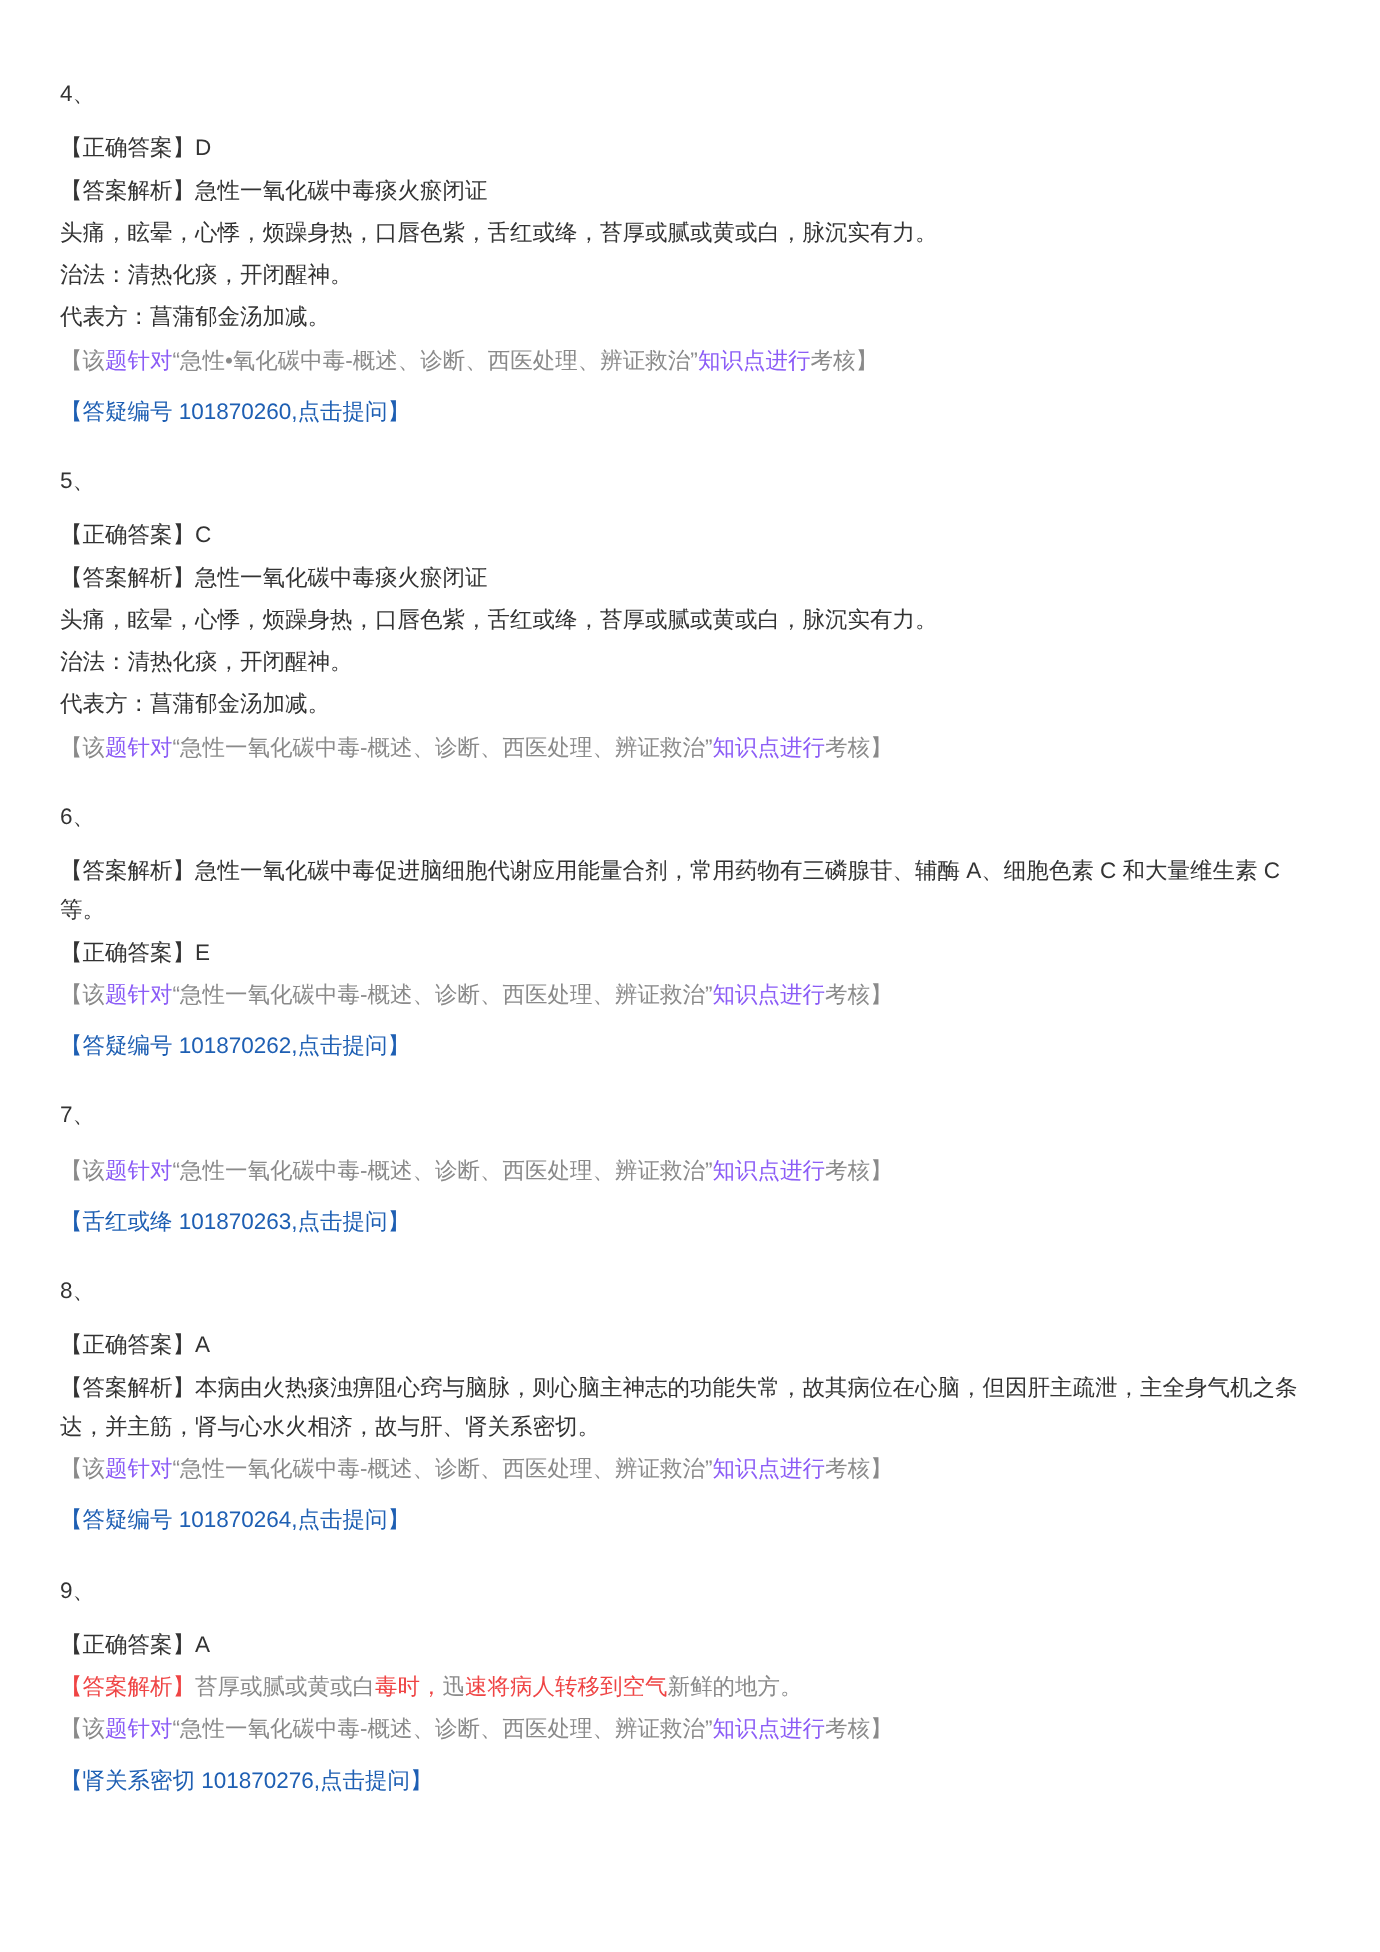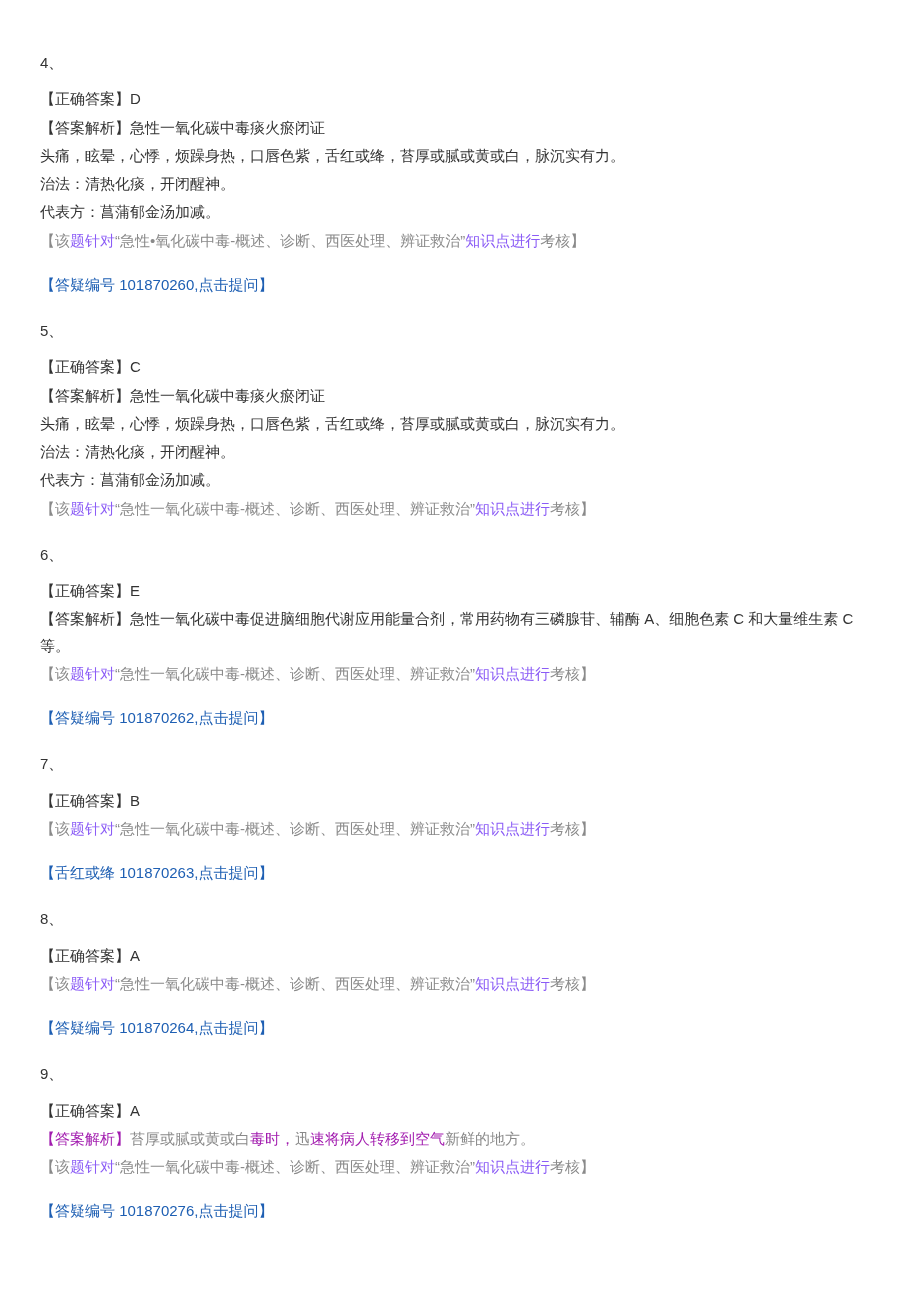--- a/index.html
+++ b/index.html
@@ -2,22 +2,22 @@
 <html><head>
 <meta charset="utf-8">
 <style>
   body{margin:0;background:#fff;font-family:SimSun,"宋体",Arial,sans-serif;font-size:15px;line-height:1.75;color:#333}
   .page{width:840px;margin:0 auto;padding:50px 40px}
   .qblock{margin-bottom:20px}
   .qnum{margin-bottom:10px}
   .line{margin:2px 0}
   .knowledge{color:#8a8a8a}
   .knowledge .blk{color:#8b5cf6}
-  .qalink{color:#1e5fb3;margin-top:18px}
-  .regular{color:#a21caf}
+  .qalink{color:#1e5fb3;margin-top:8px}
+  .regular{color:#ef4444}
 </style>
 </head>
 <body>
 
 <div class="page" id="page-root">
     <div class="qblock">
       <div class="qnum">4、</div>
       <div class="line">【正确答案】D</div>
       <div class="line">【答案解析】急性一氧化碳中毒痰火瘀闭证</div>
       <div class="line">头痛，眩晕，心悸，烦躁身热，口唇色紫，舌红或绛，苔厚或腻或黄或白，脉沉实有力。</div>
@@ -30,37 +30,37 @@
       <div class="qnum">5、</div>
       <div class="line">【正确答案】C</div>
       <div class="line">【答案解析】急性一氧化碳中毒痰火瘀闭证</div>
       <div class="line">头痛，眩晕，心悸，烦躁身热，口唇色紫，舌红或绛，苔厚或腻或黄或白，脉沉实有力。</div>
       <div class="line">治法：清热化痰，开闭醒神。</div>
       <div class="line">代表方：菖蒲郁金汤加减。</div>
       <div class="line knowledge"><span>【该</span><span class="blk">题针对</span><span>“急性一氧化碳中毒-概述、诊断、西医处理、辨证救治”</span><span class="blk">知识点进行</span><span>考核】</span></div>
     </div>
     <div class="qblock">
       <div class="qnum">6、</div>
+      <div class="line">【答案解析】急性一氧化碳中毒促进脑细胞代谢应用能量合剂，常用药物有三磷腺苷、辅酶 A、细胞色素 C 和大量维生素 C 等。</div>
       <div class="line">【正确答案】E</div>
-      <div class="line">【答案解析】急性一氧化碳中毒促进脑细胞代谢应用能量合剂，常用药物有三磷腺苷、辅酶 A、细胞色素 C 和大量维生素 C 等。</div>
       <div class="line knowledge"><span>【该</span><span class="blk">题针对</span><span>“急性一氧化碳中毒-概述、诊断、西医处理、辨证救治”</span><span class="blk">知识点进行</span><span>考核】</span></div>
       <div class="line qalink">【答疑编号 101870262,点击提问】</div>
     </div>
     <div class="qblock">
       <div class="qnum">7、</div>
-      <div class="line">【正确答案】B</div>
       <div class="line knowledge"><span>【该</span><span class="blk">题针对</span><span>“急性一氧化碳中毒-概述、诊断、西医处理、辨证救治”</span><span class="blk">知识点进行</span><span>考核】</span></div>
       <div class="line qalink">【舌红或绛 101870263,点击提问】</div>
     </div>
     <div class="qblock">
       <div class="qnum">8、</div>
       <div class="line">【正确答案】A</div>
+      <div class="line">【答案解析】本病由火热痰浊痹阻心窍与脑脉，则心脑主神志的功能失常，故其病位在心脑，但因肝主疏泄，主全身气机之条达，并主筋，肾与心水火相济，故与肝、肾关系密切。</div>
       <div class="line knowledge"><span>【该</span><span class="blk">题针对</span><span>“急性一氧化碳中毒-概述、诊断、西医处理、辨证救治”</span><span class="blk">知识点进行</span><span>考核】</span></div>
       <div class="line qalink">【答疑编号 101870264,点击提问】</div>
     </div>
     <div class="qblock">
       <div class="qnum">9、</div>
       <div class="line">【正确答案】A</div>
       <div class="line"><span class="regular">【答案解析】</span><span class="knowledge">苔厚或腻或黄或白</span><span class="regular">毒时，</span><span class="knowledge">迅</span><span class="regular">速将病</span><span class="regular">人转移到空气</span><span class="knowledge">新鲜的地方。</span></div>
       <div class="line knowledge"><span>【该</span><span class="blk">题针对</span><span>“急性一氧化碳中毒-概述、诊断、西医处理、辨证救治”</span><span class="blk">知识点进行</span><span>考核】</span></div>
-      <div class="line qalink">【答疑编号 101870276,点击提问】</div>
+      <div class="line qalink">【肾关系密切 101870276,点击提问】</div>
     </div>
   </div>
 
 </body></html>

